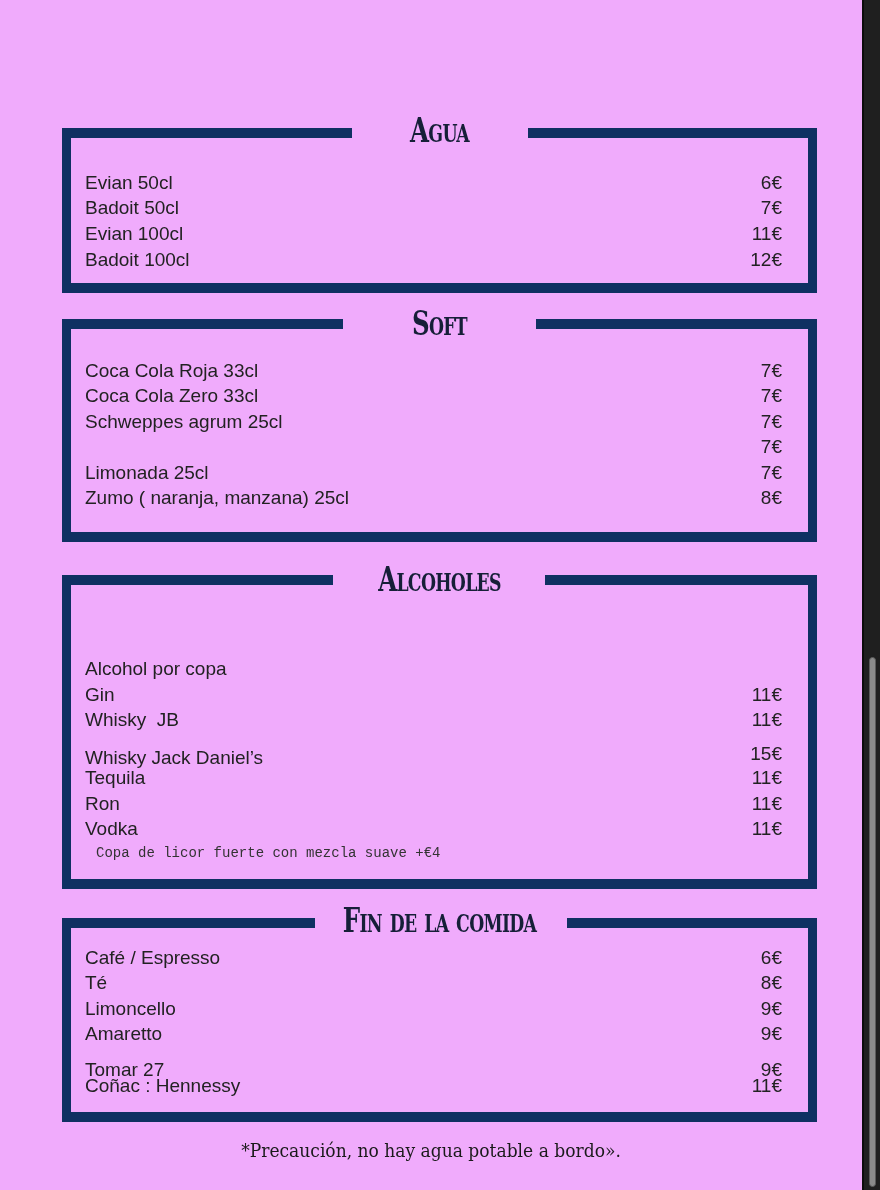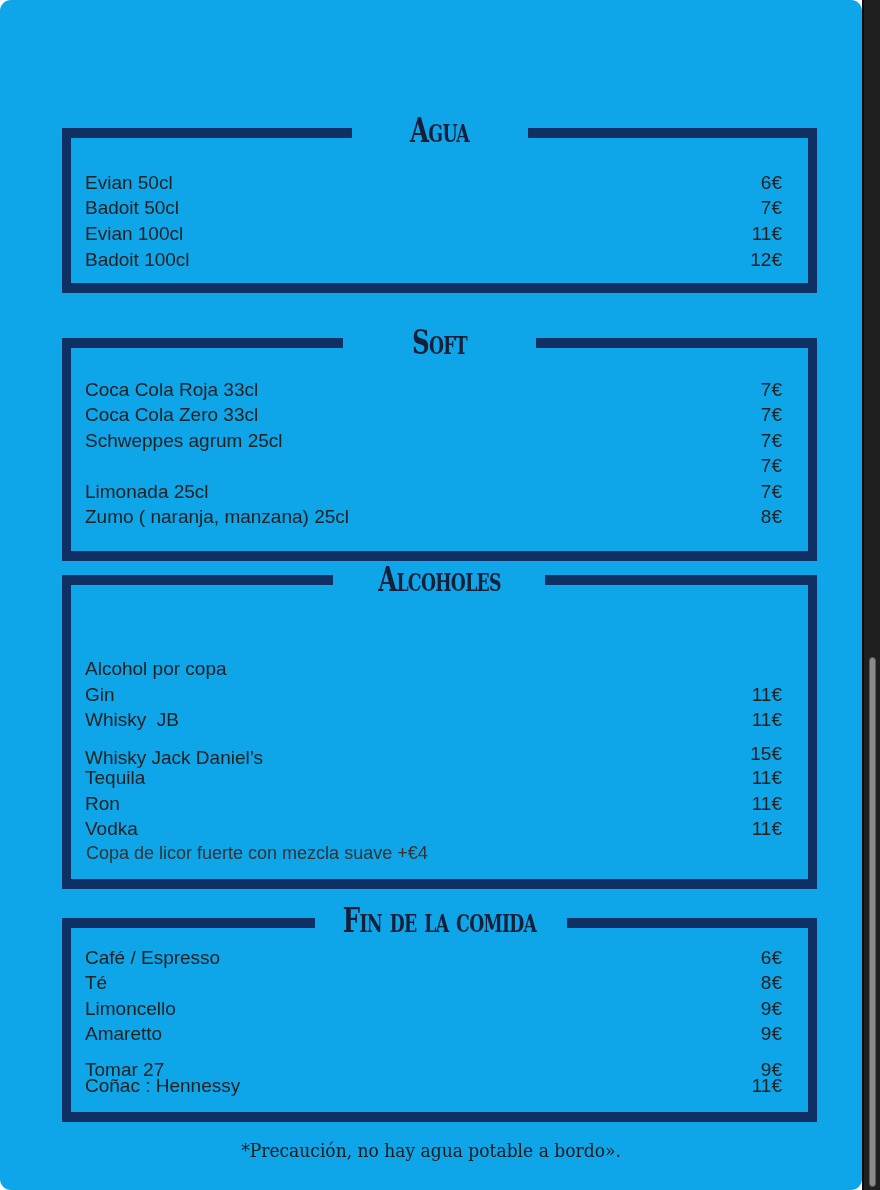--- a/index.html
+++ b/index.html
@@ -1,19 +1,19 @@
 <!DOCTYPE html>
 <html><head>
 <meta charset="utf-8">
 <style>
   * { box-sizing: border-box; margin: 0; padding: 0; }
   html, body { width: 880px; height: 1190px; overflow: hidden; background: #ffffff; }
   body { position: relative; font-family: "Liberation Sans", sans-serif; color: #222222; }
 
-  .page { position: absolute; left: 0; top: 0; width: 862px; height: 1190px; background: #0ea5e9; border-radius: 11px; }
+  .page { position: absolute; left: 0; top: 0; width: 862px; height: 1190px; background: #f0abfc; }
 
   .section { position: absolute; left: 62px; width: 755px; }
   .box {
     position: absolute; left: 0; right: 0; bottom: 0;
     border-left: 9px solid #0f3062;
     border-right: 9px solid #0f3062;
     border-bottom: 10px solid #0f3062;
   }
   .topline {
     position: absolute; top: 0; height: 10px; background: #0f3062;
@@ -22,21 +22,21 @@
     position: absolute; top: -22px; left: 0; right: 0; text-align: center;
     font-family: "DejaVu Serif", serif; font-weight: bold;
     font-variant: small-caps; color: #161f38;
     font-size: 34px; letter-spacing: -1px;
     transform: scaleX(0.72); transform-origin: center;
     line-height: 44px;
   }
   .row { position: absolute; left: 23px; right: 35px; height: 24px; font-size: 19px; line-height: 24px; }
   .row .name { position: absolute; left: 0; top: 0; white-space: pre; }
   .row .price { position: absolute; right: 0; top: 0; }
-  .note { position: absolute; left: 24px; font-size: 18px; line-height: 18px; color: #333; }
+  .note { position: absolute; left: 34px; font-size: 14px; line-height: 18px; color: #333; font-family: Liberation Mono, monospace; }
 
   .footer {
     position: absolute; left: 0; width: 862px; top: 1137px; text-align: center;
     font-family: "DejaVu Serif", serif; font-size: 19px; color: #1a1a1a; line-height: 26px;
     transform: scaleX(0.9); transform-origin: center;
   }
 
   .rightbar { position: absolute; left: 862px; top: 0; width: 18px; height: 1190px; background: #1f1f1f; border-left: 2px solid #0c0c0c; }
   .scroll-thumb { position: absolute; left: 5px; top: 657px; width: 7px; height: 530px; background: #8a8a8a; border-radius: 4px; border: 1px solid #5a5a5a; }
 </style>
@@ -61,21 +61,21 @@
     <div class="row" style="top:94px;">
         <span class="name">Evian 100cl</span>
         <span class="price">11€</span>
       </div>
     <div class="row" style="top:120px;">
         <span class="name">Badoit 100cl</span>
         <span class="price">12€</span>
       </div>
   </section>
 
-  <section class="section" style="top:338px;height:223px;padding-left:43px;">
+  <section class="section" style="top:319px;height:223px;padding-left:43px;">
     <div class="box" style="top:0;"></div>
     <div class="topline" style="left:0;width:281px;"></div>
     <div class="topline" style="left:474px;right:0;"></div>
     <div class="title" style="top:-18px;">Soft</div>
     <div class="row" style="top:40px;">
         <span class="name">Coca Cola Roja 33cl</span>
         <span class="price">7€</span>
       </div>
     <div class="row" style="top:65px;">
         <span class="name">Coca Cola Zero 33cl</span>

